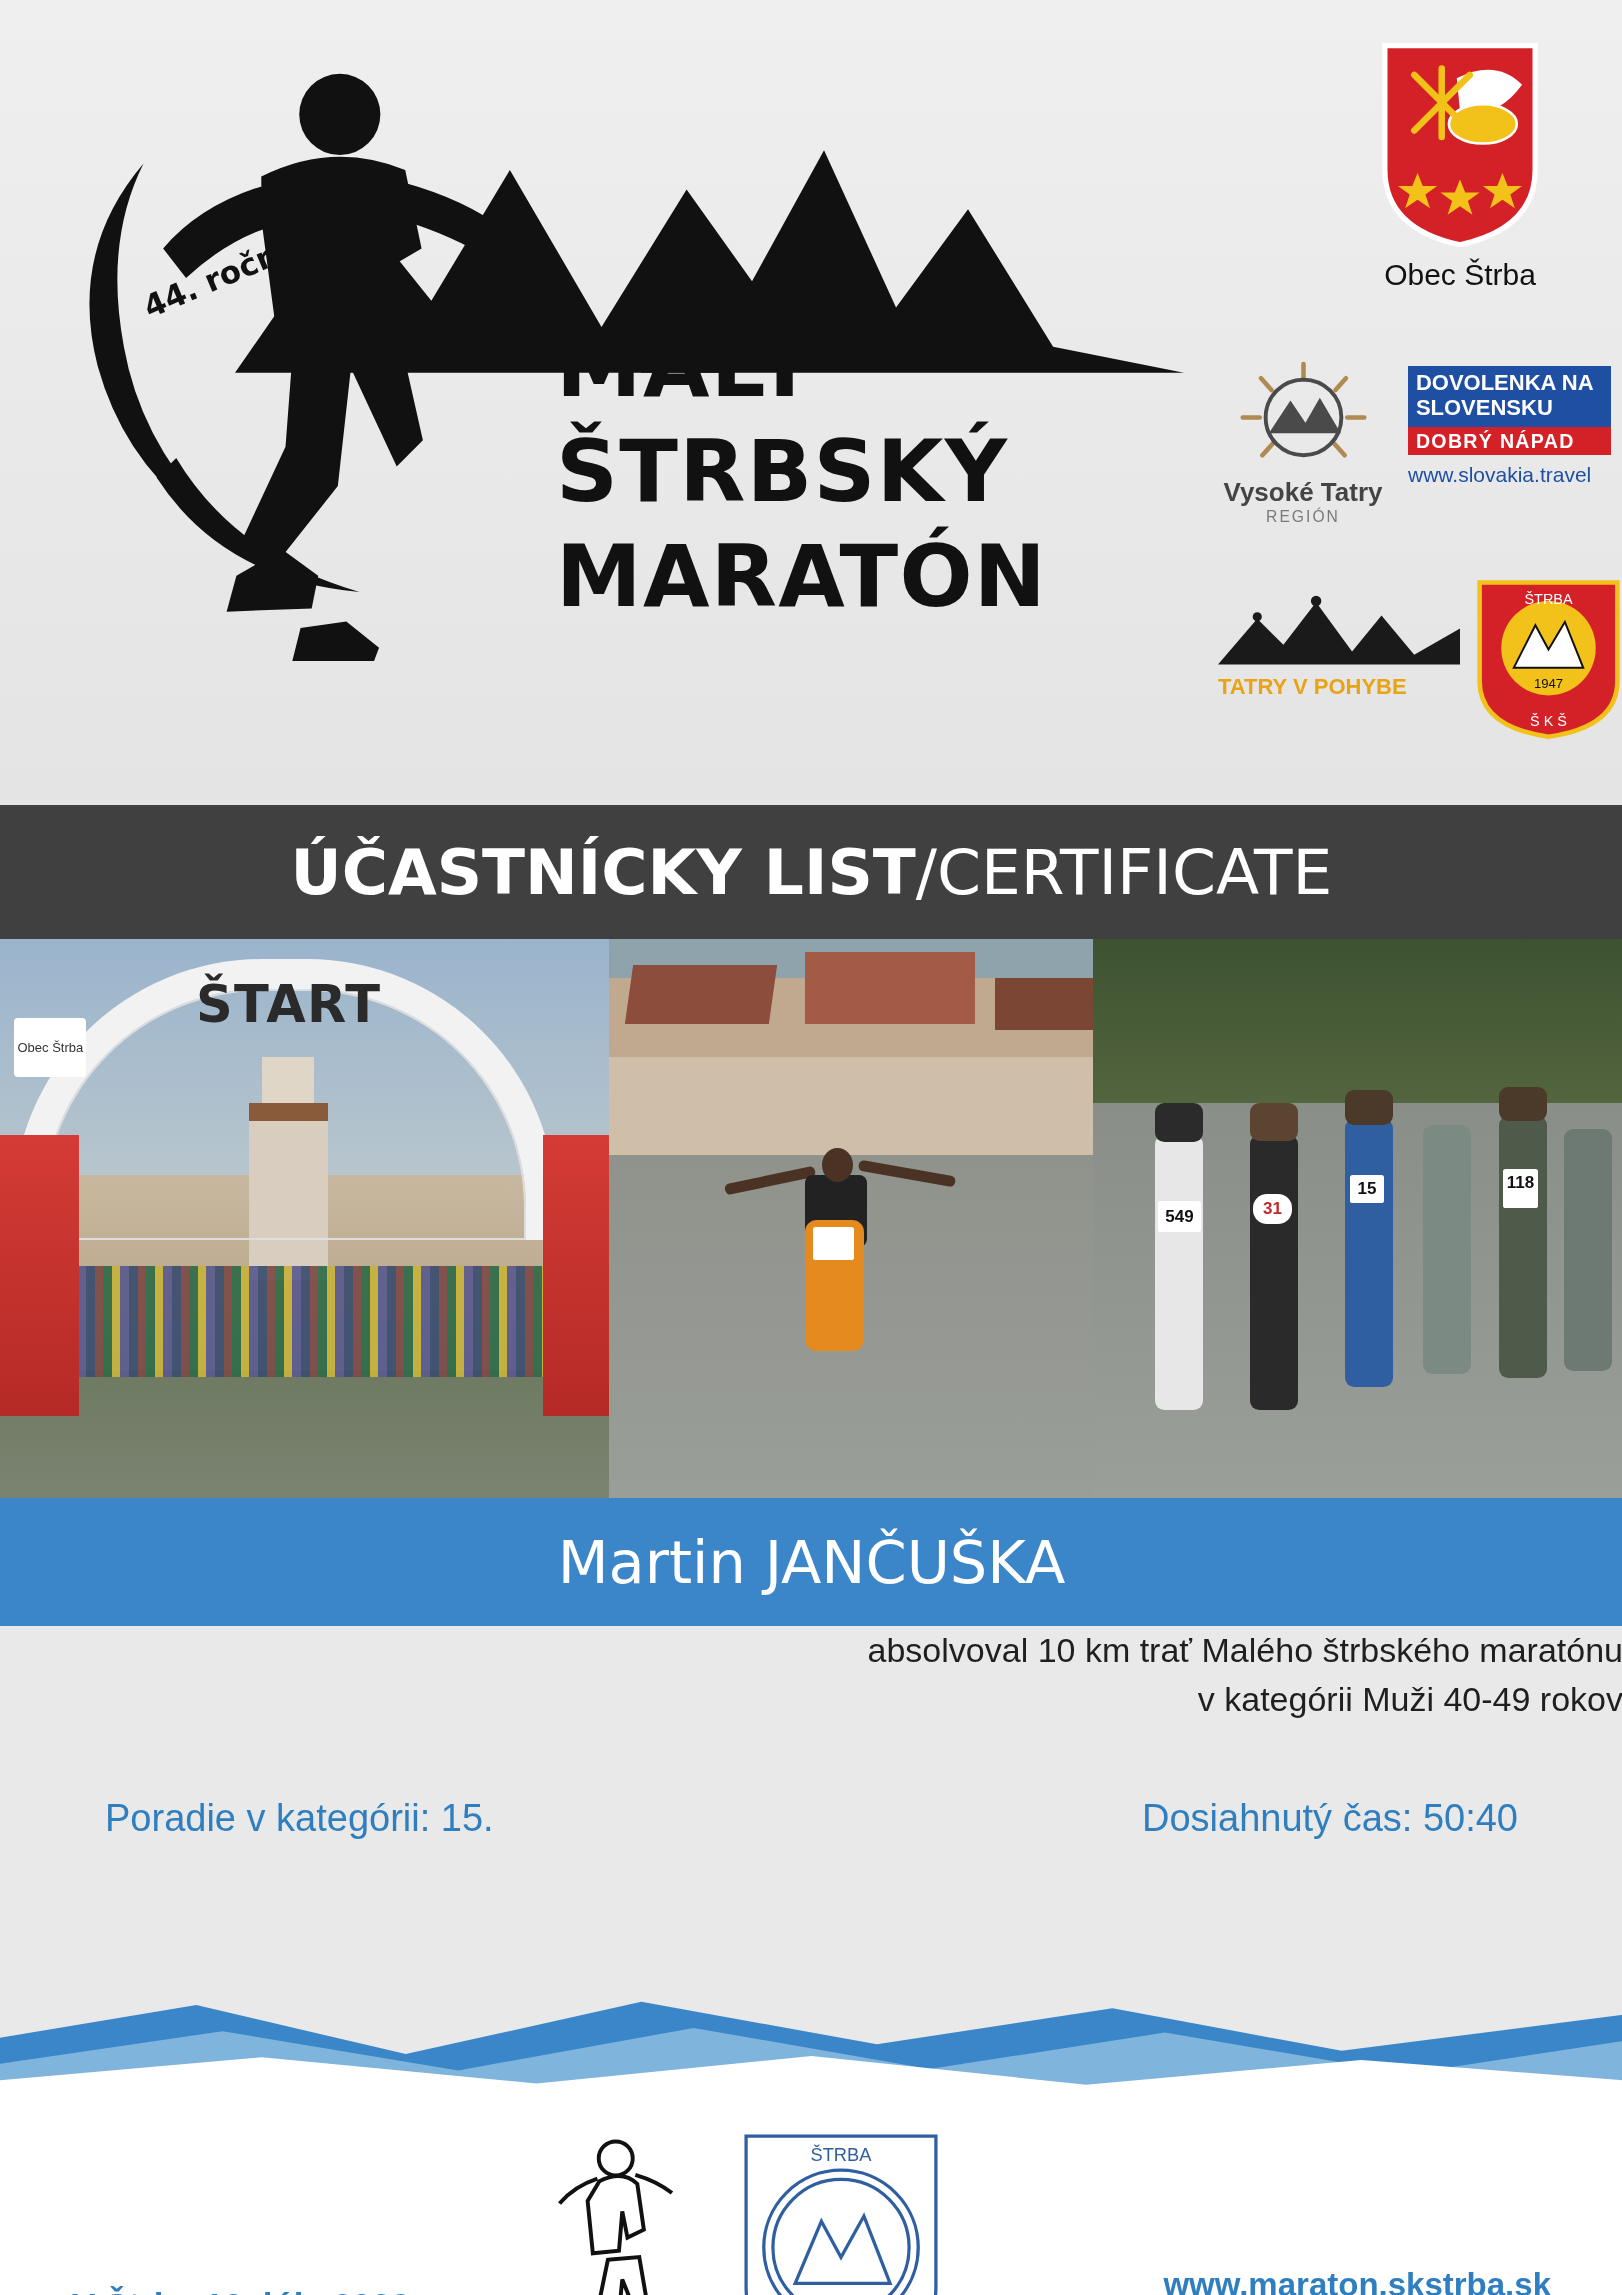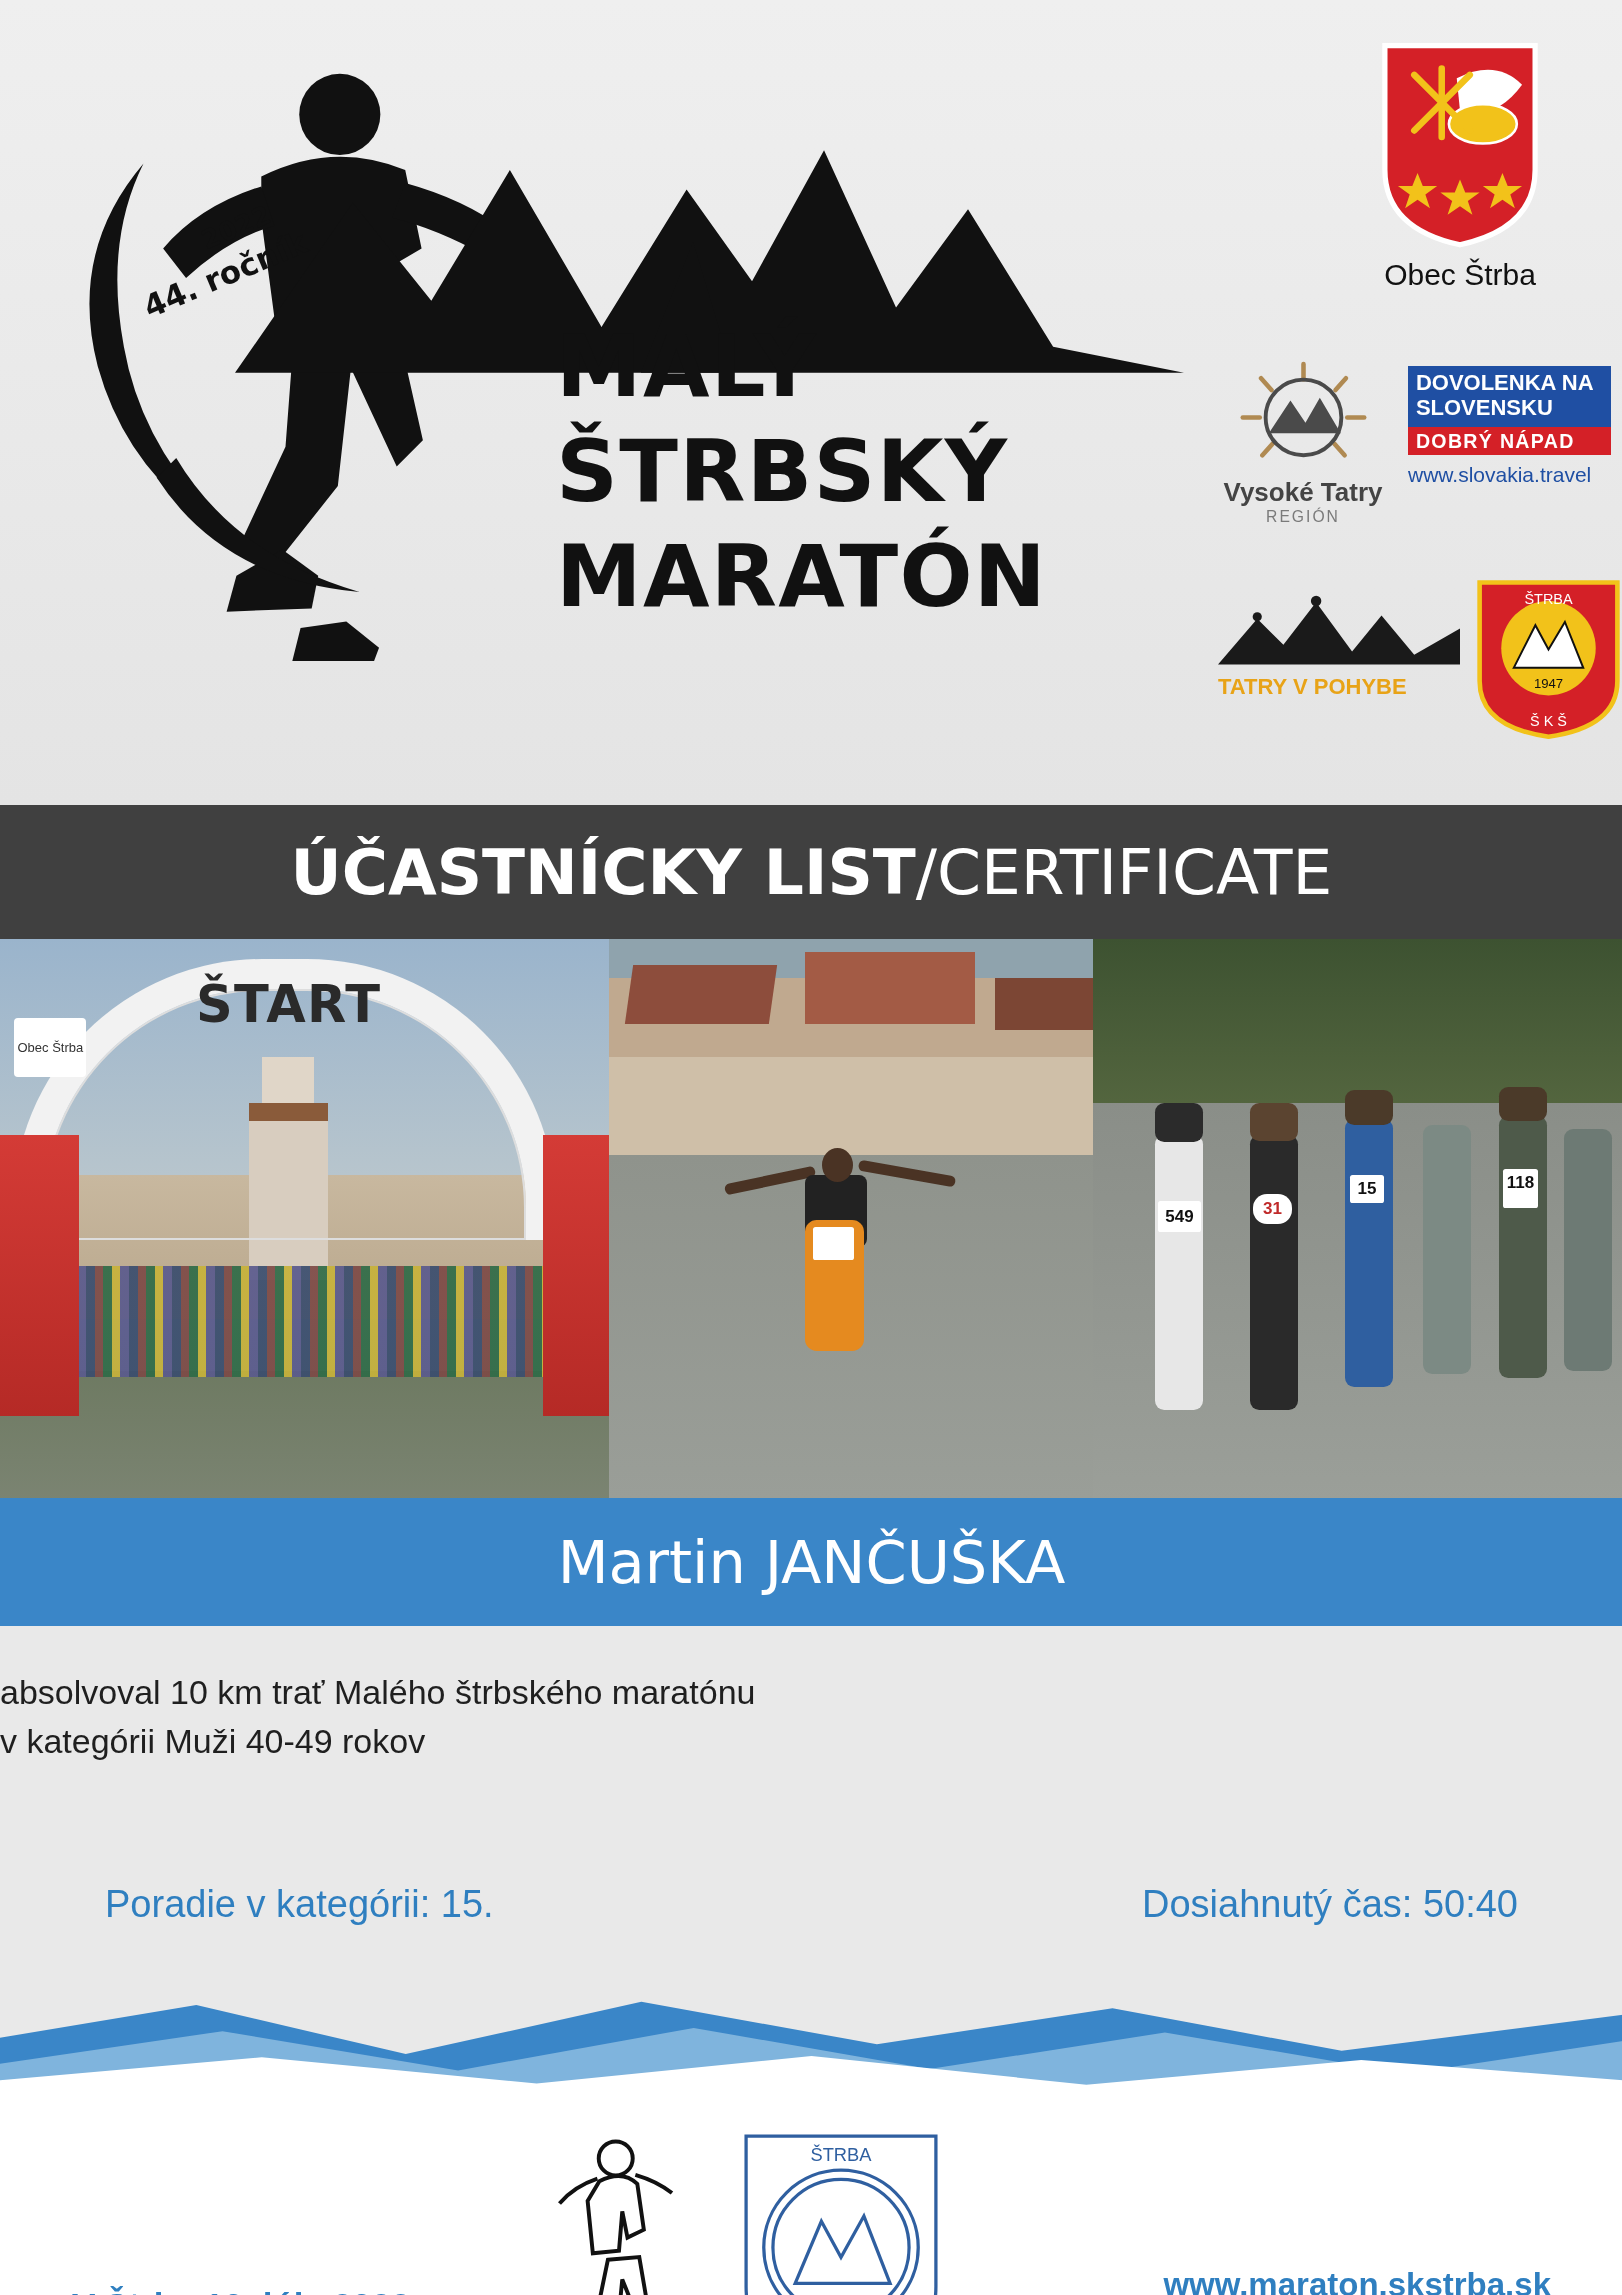--- a/index.html
+++ b/index.html
@@ -184,32 +184,32 @@
     position: relative; height: 128px; background: #3a86c8;
     display: flex; align-items: center; justify-content: center;
   }
   .name-bar .nm {
     font-size: 59px; color: #ffffff; font-family: "DejaVu Sans", sans-serif;
   }
 
   
   .details {
     position: relative; height: 366px; background: #e9e9e9;
-    padding-top: 42px; text-align: left;
+    text-align: right;
   }
   .detail-line {
     font-size: 34px; color: #1f1f1f; line-height: 1.45;
     font-family: "Liberation Sans", sans-serif;
   }
   .results {
     display: flex; justify-content: space-between;
     padding: 0 105px; margin-top: 72px;
   }
   .result-item {
-    font-size: 38px; color: #2f7fc0; font-family: "Liberation Sans", sans-serif; margin-top: 44px;
+    font-size: 38px; color: #2f7fc0; font-family: "Liberation Sans", sans-serif;
   }
 
   
   .wave { position: relative; height: 98px; background: #e9e9e9; overflow: hidden; }
   .wave svg { position: absolute; left: 0; top: 0; width: 1623px; height: 98px; display: block; }
 
   
   .footer { position: relative; height: 336px; background: #ffffff; }
   .footer-date {
     position: absolute; left: 72px; top: 196px;

